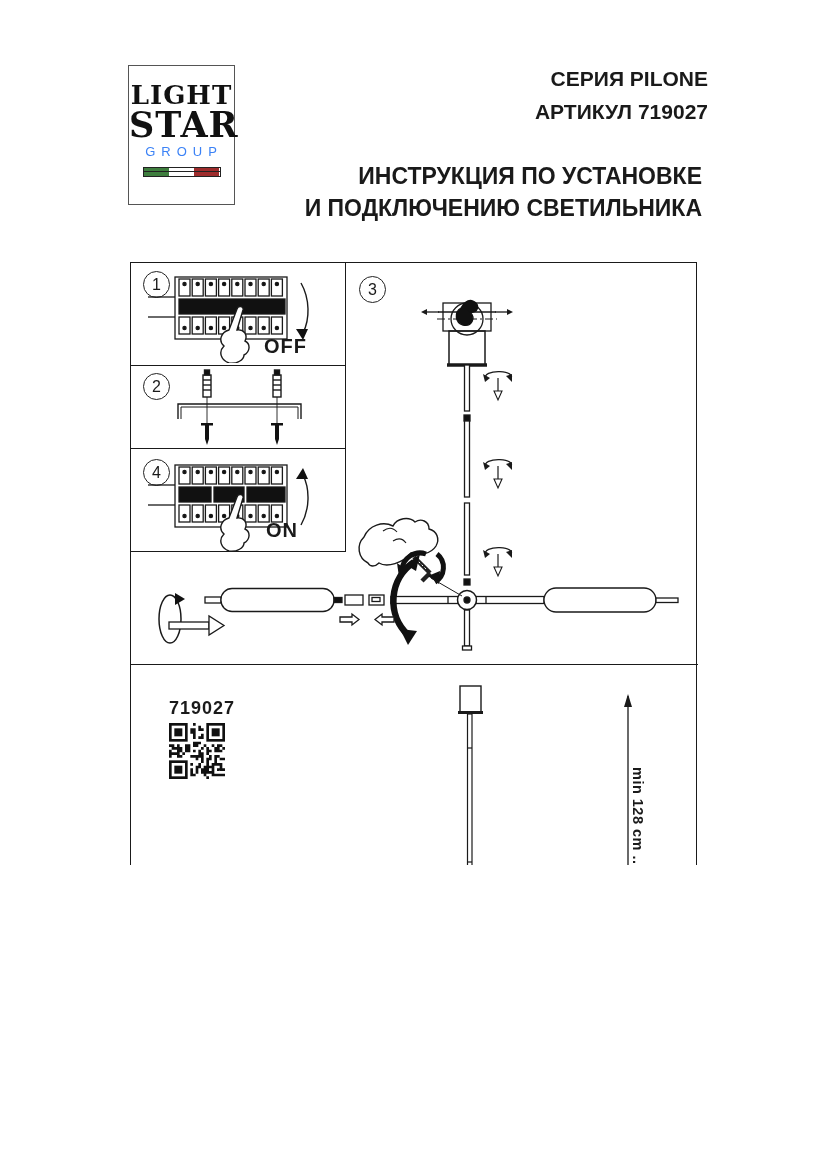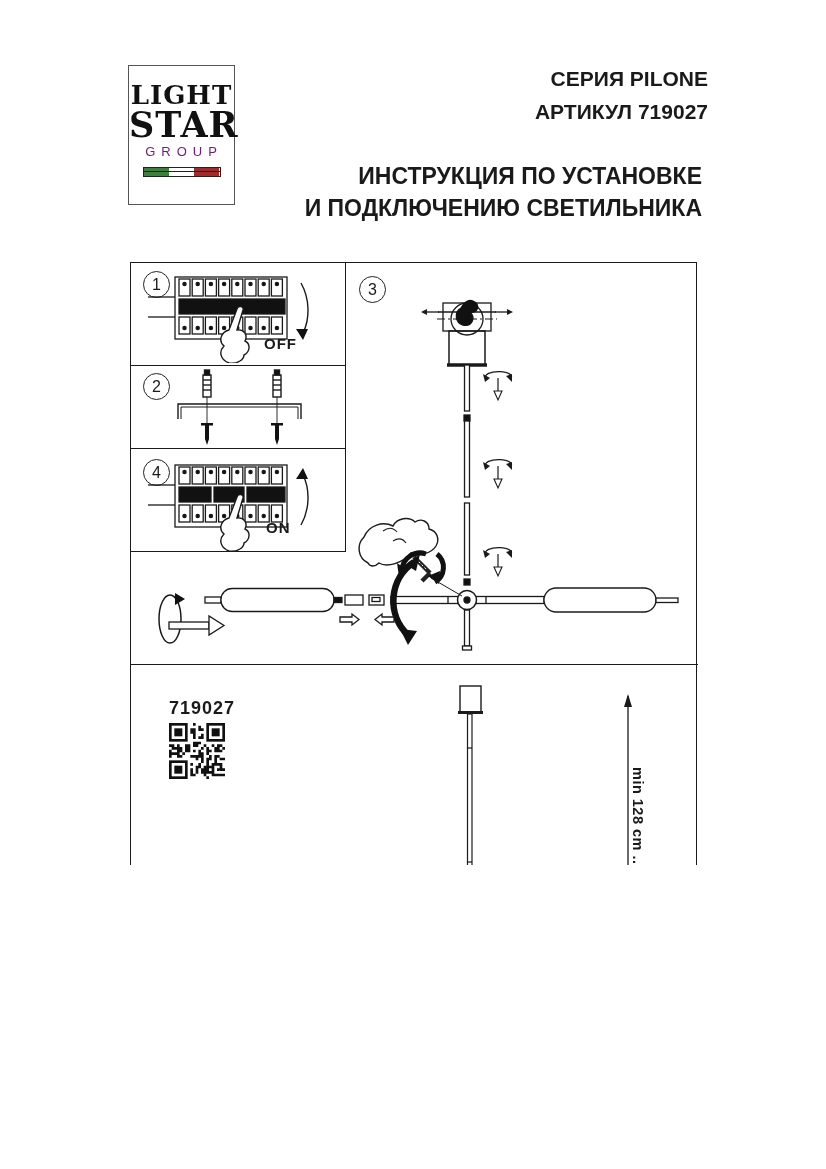--- a/index.html
+++ b/index.html
@@ -6,21 +6,21 @@
   .page{position:relative;width:826px;height:865px;background:#fff;overflow:hidden;
         font-family:"Liberation Sans",sans-serif;color:#1a1a1a;text-decoration:underline;}
 
   
   .logo-box{position:absolute;left:128px;top:65px;width:107px;height:140px;
             border:1px solid #555;background:#fff;text-align:center;box-sizing:border-box;}
   .logo-light{margin-top:16px;font-family:"DejaVu Serif",serif;font-weight:700;
               font-size:26px;line-height:26px;letter-spacing:1px;color:#111;}
   .logo-star{font-family:"DejaVu Serif",serif;font-weight:700;font-size:35px;
              line-height:34px;letter-spacing:1px;color:#111;}
-  .logo-group{font-size:13px;letter-spacing:6px;color:#701a75;margin-top:2px;margin-left:5px;}
+  .logo-group{font-size:13px;letter-spacing:6px;color:#3b82f6;margin-top:2px;margin-left:5px;}
   .logo-flag{position:relative;width:76px;height:8px;margin:8px auto 0 auto;
              border:1px solid #222;display:flex;}
   .logo-flag .seg{flex:1;}
   .logo-flag .mid-line{position:absolute;left:0;top:3px;width:100%;height:1px;background:#222;}
 
   .title-block{position:absolute;right:118px;top:62px;text-align:right;
                font-weight:700;font-size:21px;line-height:33px;}
   .instr-block{position:absolute;right:124px;top:160px;text-align:right;
                font-weight:700;font-size:23px;line-height:32px;}
 
@@ -29,21 +29,21 @@
          border:1.5px solid #1a1a1a;box-sizing:border-box;}
   .upper{position:absolute;left:0;top:0;width:567px;height:401px;}
   .upper-svg{position:absolute;left:0;top:0;}
   .left-col{position:absolute;left:0;top:0;width:215px;}
   .panel{position:relative;border-right:1.5px solid #1a1a1a;border-bottom:1.5px solid #1a1a1a;
          box-sizing:border-box;background:#fff;}
   .p1{height:103px;} .p2{height:83px;} .p4{height:103px;}
   .num-circle{position:absolute;width:27px;height:27px;border:1.6px solid #222;border-radius:50%;
               display:flex;align-items:center;justify-content:center;font-size:16px;
               background:#fff;box-sizing:border-box;}
-  .switch-label{position:absolute;font-size:15px;font-weight:600;letter-spacing:1px;}
+  .switch-label{position:absolute;font-size:20px;font-weight:600;letter-spacing:1px;}
 
   
   .lower{position:absolute;left:0;top:401px;width:567px;height:385px;
          border-top:1.5px solid #1a1a1a;box-sizing:border-box;}
   .article-code{position:absolute;left:38px;top:33px;font-size:18px;font-weight:700;letter-spacing:1px;}
   .qr{position:absolute;left:38px;top:58px;}
   .notes{position:absolute;left:38px;top:168px;font-size:16px;line-height:25px;color:#2a2a2a;}
   .height-label{position:absolute;left:499px;top:102px;writing-mode:vertical-rl;
                 font-size:14.5px;font-weight:600;letter-spacing:.5px;white-space:nowrap;}
   .size-label{position:absolute;left:295px;top:346px;width:90px;

